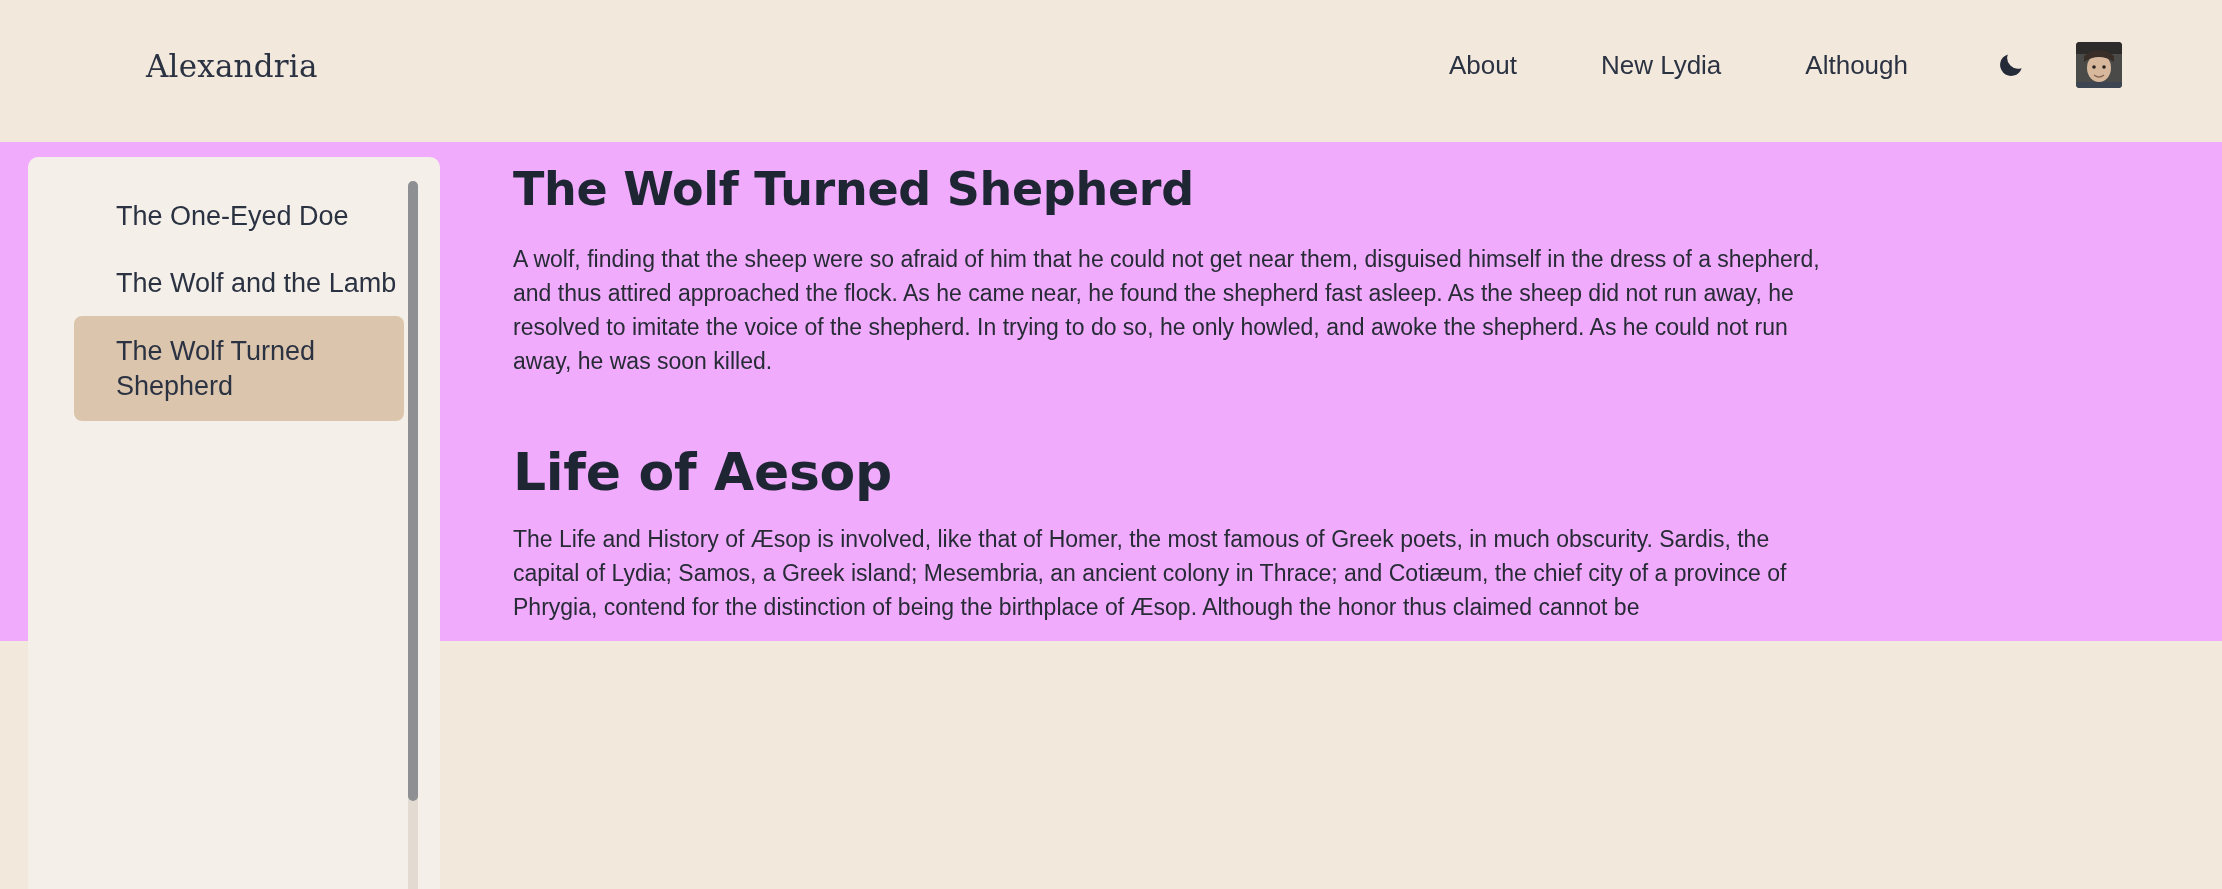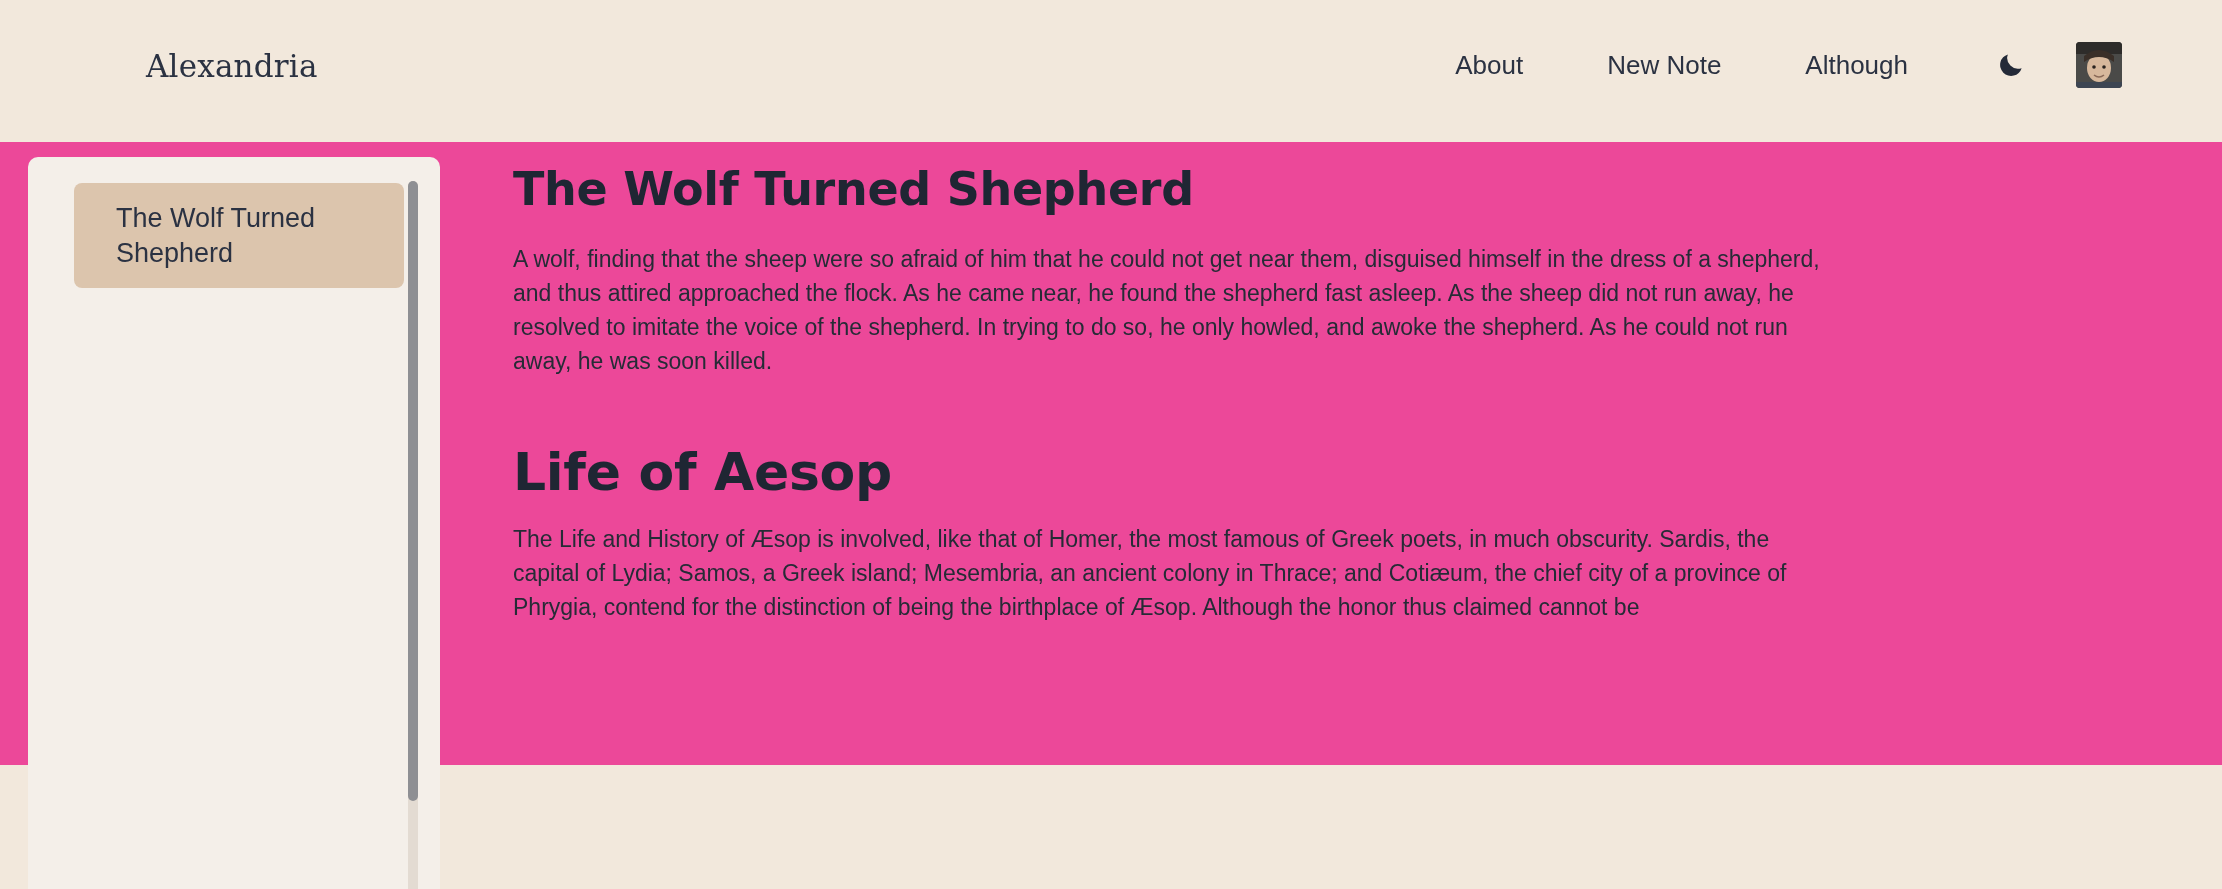--- a/index.html
+++ b/index.html
@@ -8,22 +8,22 @@
     padding: 0;
     width: 2222px;
     height: 889px;
     overflow: hidden;
     background: #f2e8dc;
     font-family: "DejaVu Sans", sans-serif;
   }
   #app {
     position: relative;
     width: 2222px;
-    height: 765px;
-    background: #ec4899;
+    height: 641px;
+    background: #f0abfc;
   }
 
   
   .header {
     position: absolute;
     top: 0; left: 0;
     width: 2222px;
     height: 142px;
     display: flex;
     align-items: center;
@@ -175,21 +175,21 @@
 </head>
 <body>
 
 <div id="app">
 
   <div class="header">
     <div class="brand">Alexandria</div>
 
     <div class="nav">
       <a class="nav-link">About</a>
-      <a class="nav-link">New Note</a>
+      <a class="nav-link">New Lydia</a>
       <a class="nav-link">Although</a>
 
       <div class="theme-toggle">
         <svg width="30" height="30" viewBox="0 0 24 24">
           <path d="M20.5 14.5A8.6 8.6 0 0 1 9.5 3.5 8.8 8.8 0 1 0 20.5 14.5z" fill="#242a38"></path>
         </svg>
       </div>
 
       <div class="avatar">
         <svg width="46" height="46" viewBox="0 0 46 46">
@@ -201,20 +201,22 @@
           <circle cx="28" cy="25" r="1.8" fill="#2a2320"></circle>
           <path d="M18 33 Q23 37 28 33" stroke="#8a6a58" stroke-width="1.6" fill="none"></path>
           <rect x="0" y="40" width="46" height="6" fill="#3d4552"></rect>
         </svg>
       </div>
     </div>
   </div>
 
   <div class="sidebar">
     <div class="sidebar-list">
+      <div class="side-item plain">The One-Eyed Doe</div>
+      <div class="side-item plain">The Wolf and the Lamb</div>
       <div class="side-item active">The Wolf Turned Shepherd</div>
     </div>
     <div class="sb-track"></div>
     <div class="sb-thumb"></div>
   </div>
 
   <div class="content">
     <h1 class="note-title">The Wolf Turned Shepherd</h1>
     <p class="body-text">A wolf, finding that the sheep were so afraid of him that he could not get near them, disguised himself in the dress of a shepherd, and thus attired approached the flock. As he came near, he found the shepherd fast asleep. As the sheep did not run away, he resolved to imitate the voice of the shepherd. In trying to do so, he only howled, and awoke the shepherd. As he could not run away, he was soon killed.</p>
     <h2 class="section-title">Life of Aesop</h2>

